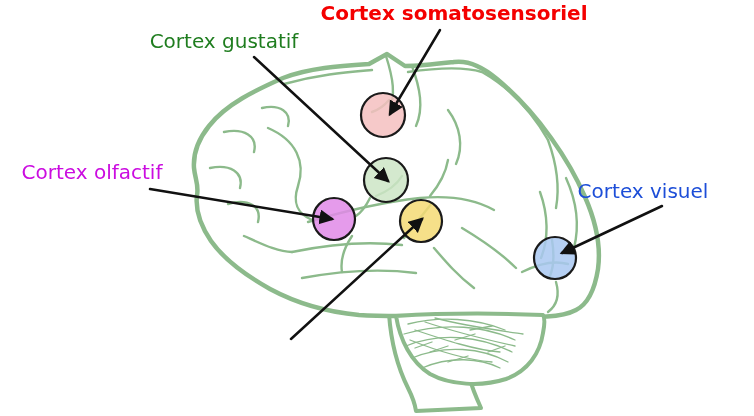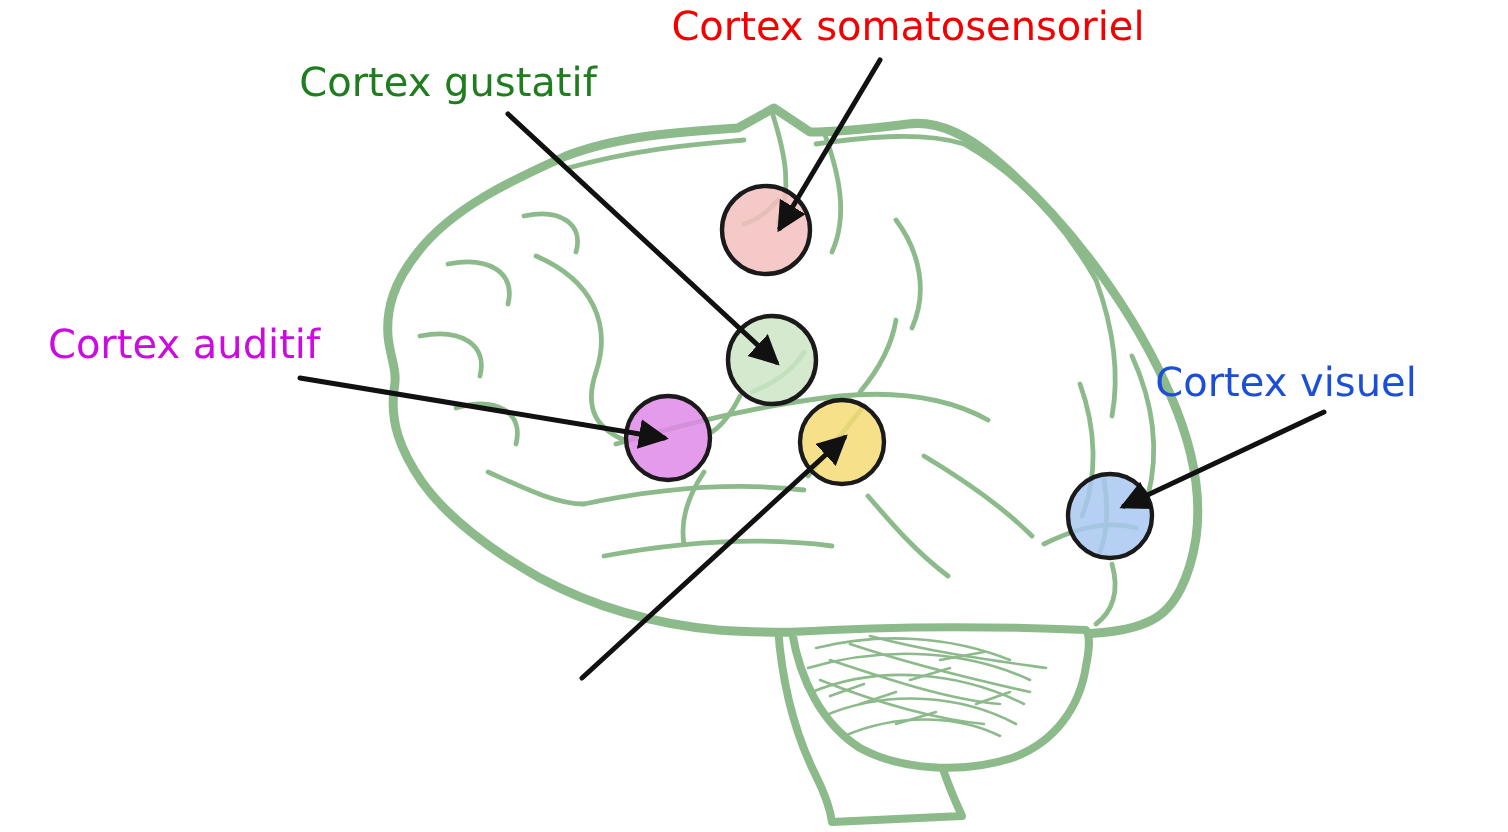--- a/index.html
+++ b/index.html
@@ -113,21 +113,21 @@
 
     <g stroke="#111111" stroke-width="2.5" fill="none" stroke-linecap="round">
       <line x1="440" y1="30" x2="390" y2="114" marker-end="url(#ah)"></line>
       <line x1="254" y1="57" x2="388" y2="181" marker-end="url(#ah)"></line>
       <line x1="150" y1="189" x2="332" y2="219" marker-end="url(#ah)"></line>
       <line x1="291" y1="339" x2="422" y2="219" marker-end="url(#ah)"></line>
       <line x1="662" y1="206" x2="562" y2="253" marker-end="url(#ah)"></line>
     </g>
   </svg>
 
-  <div class="lbl" style="left: 454px; top: 2px; color: rgb(244, 0, 0);">Cortex somatosensoriel</div>
+  <div class="lbl" style="left: 454px; top: 2px; color: rgb(244, 0, 0); font-weight: bold;">Cortex somatosensoriel</div>
 
   <div class="lbl" style="left: 224px; top: 30px; color: rgb(31, 125, 31);">Cortex gustatif</div>
 
-  <div class="lbl" style="left: 92px; top: 161px; color: rgb(203, 12, 224);">Cortex auditif</div>
+  <div class="lbl" style="left: 92px; top: 161px; color: rgb(203, 12, 224);">Cortex olfactif</div>
 
 
   <div class="lbl" style="left: 643px; top: 180px; color: #1d4ed8;">Cortex visuel</div>
 </div>
 
 </body></html>

